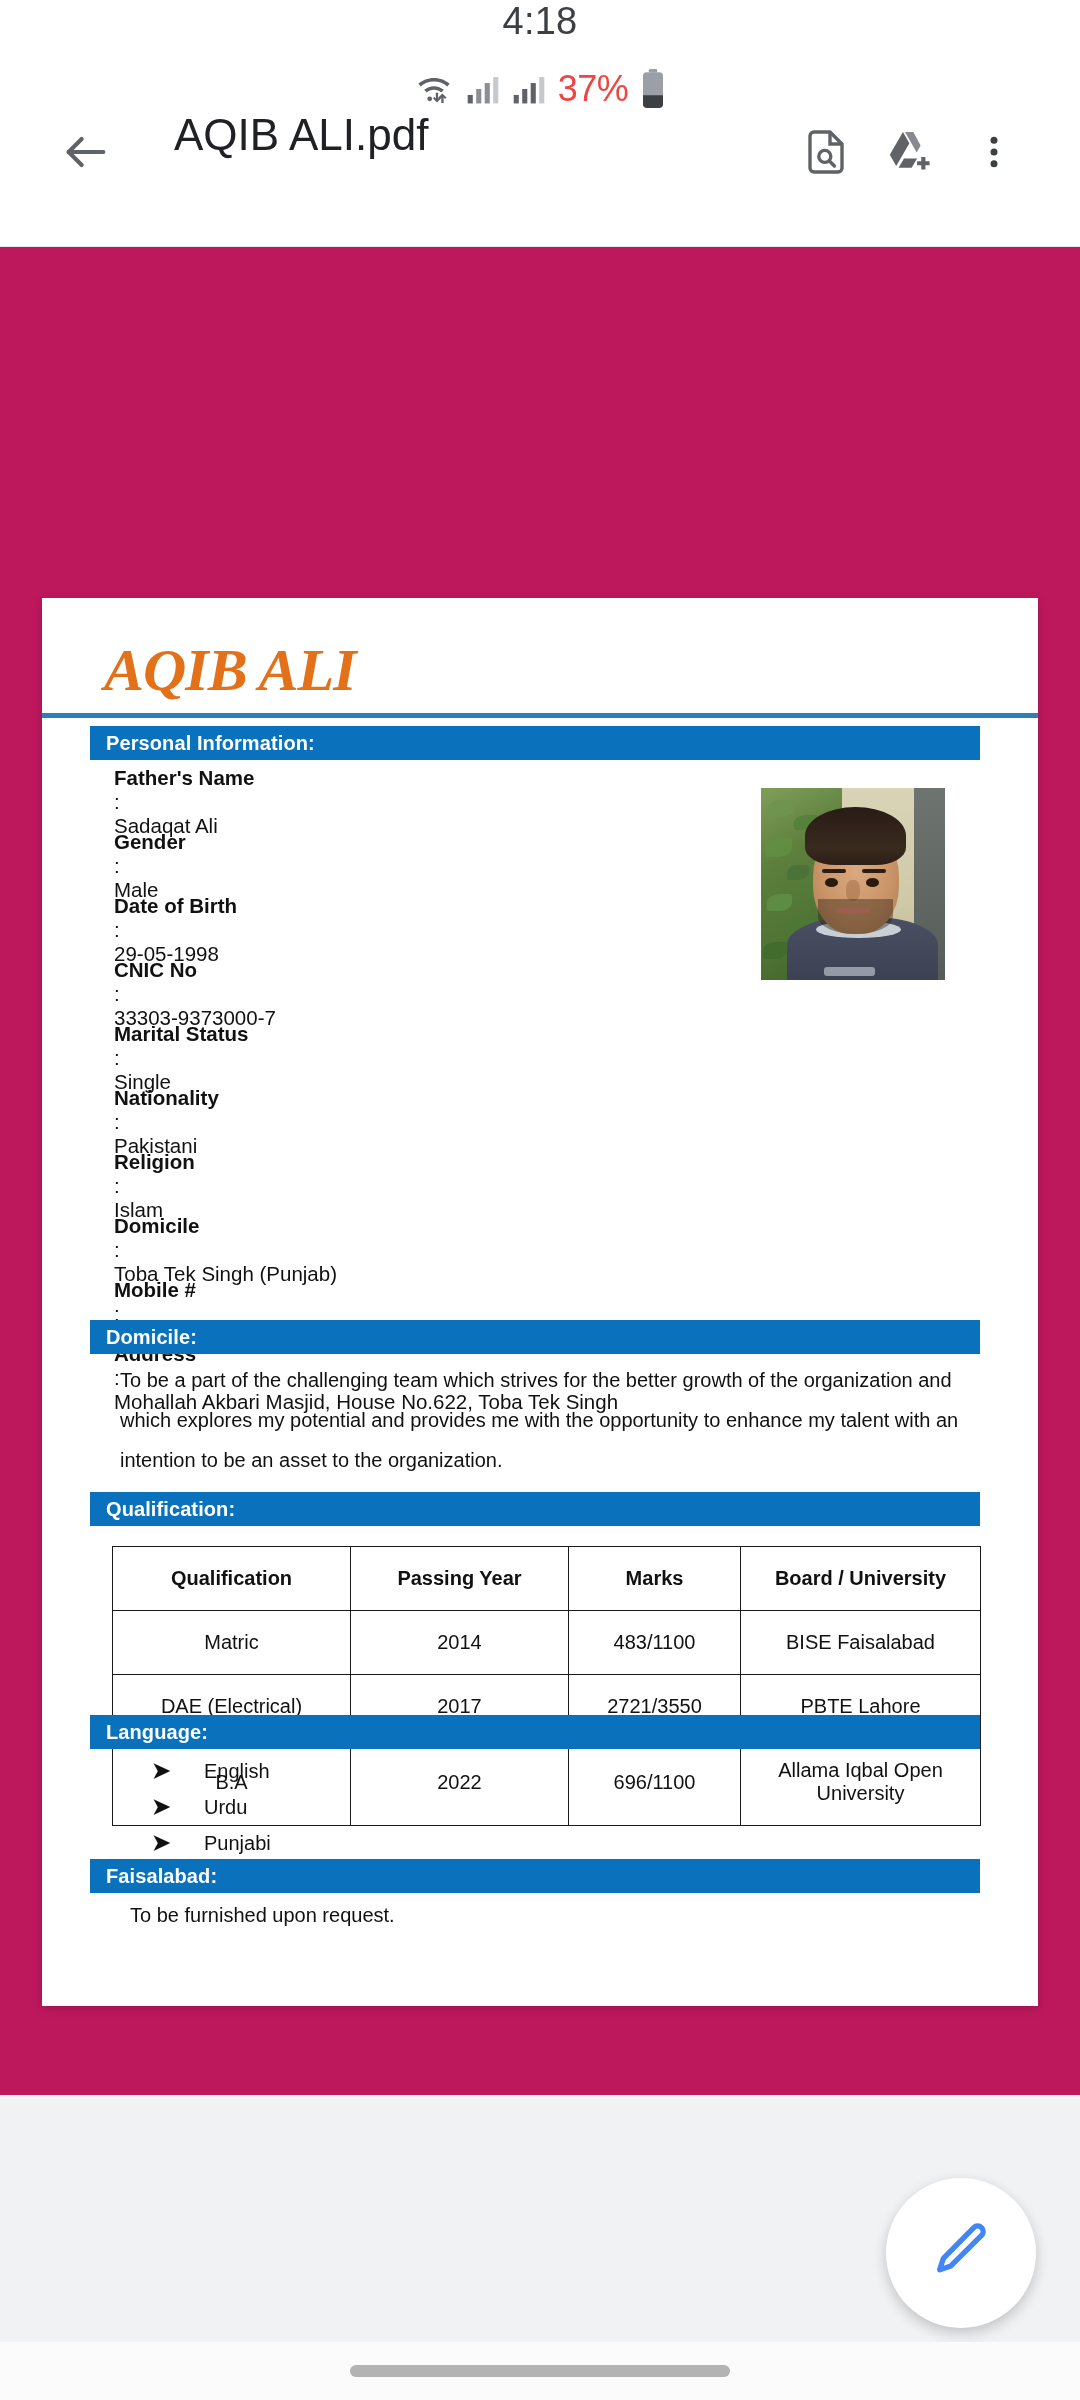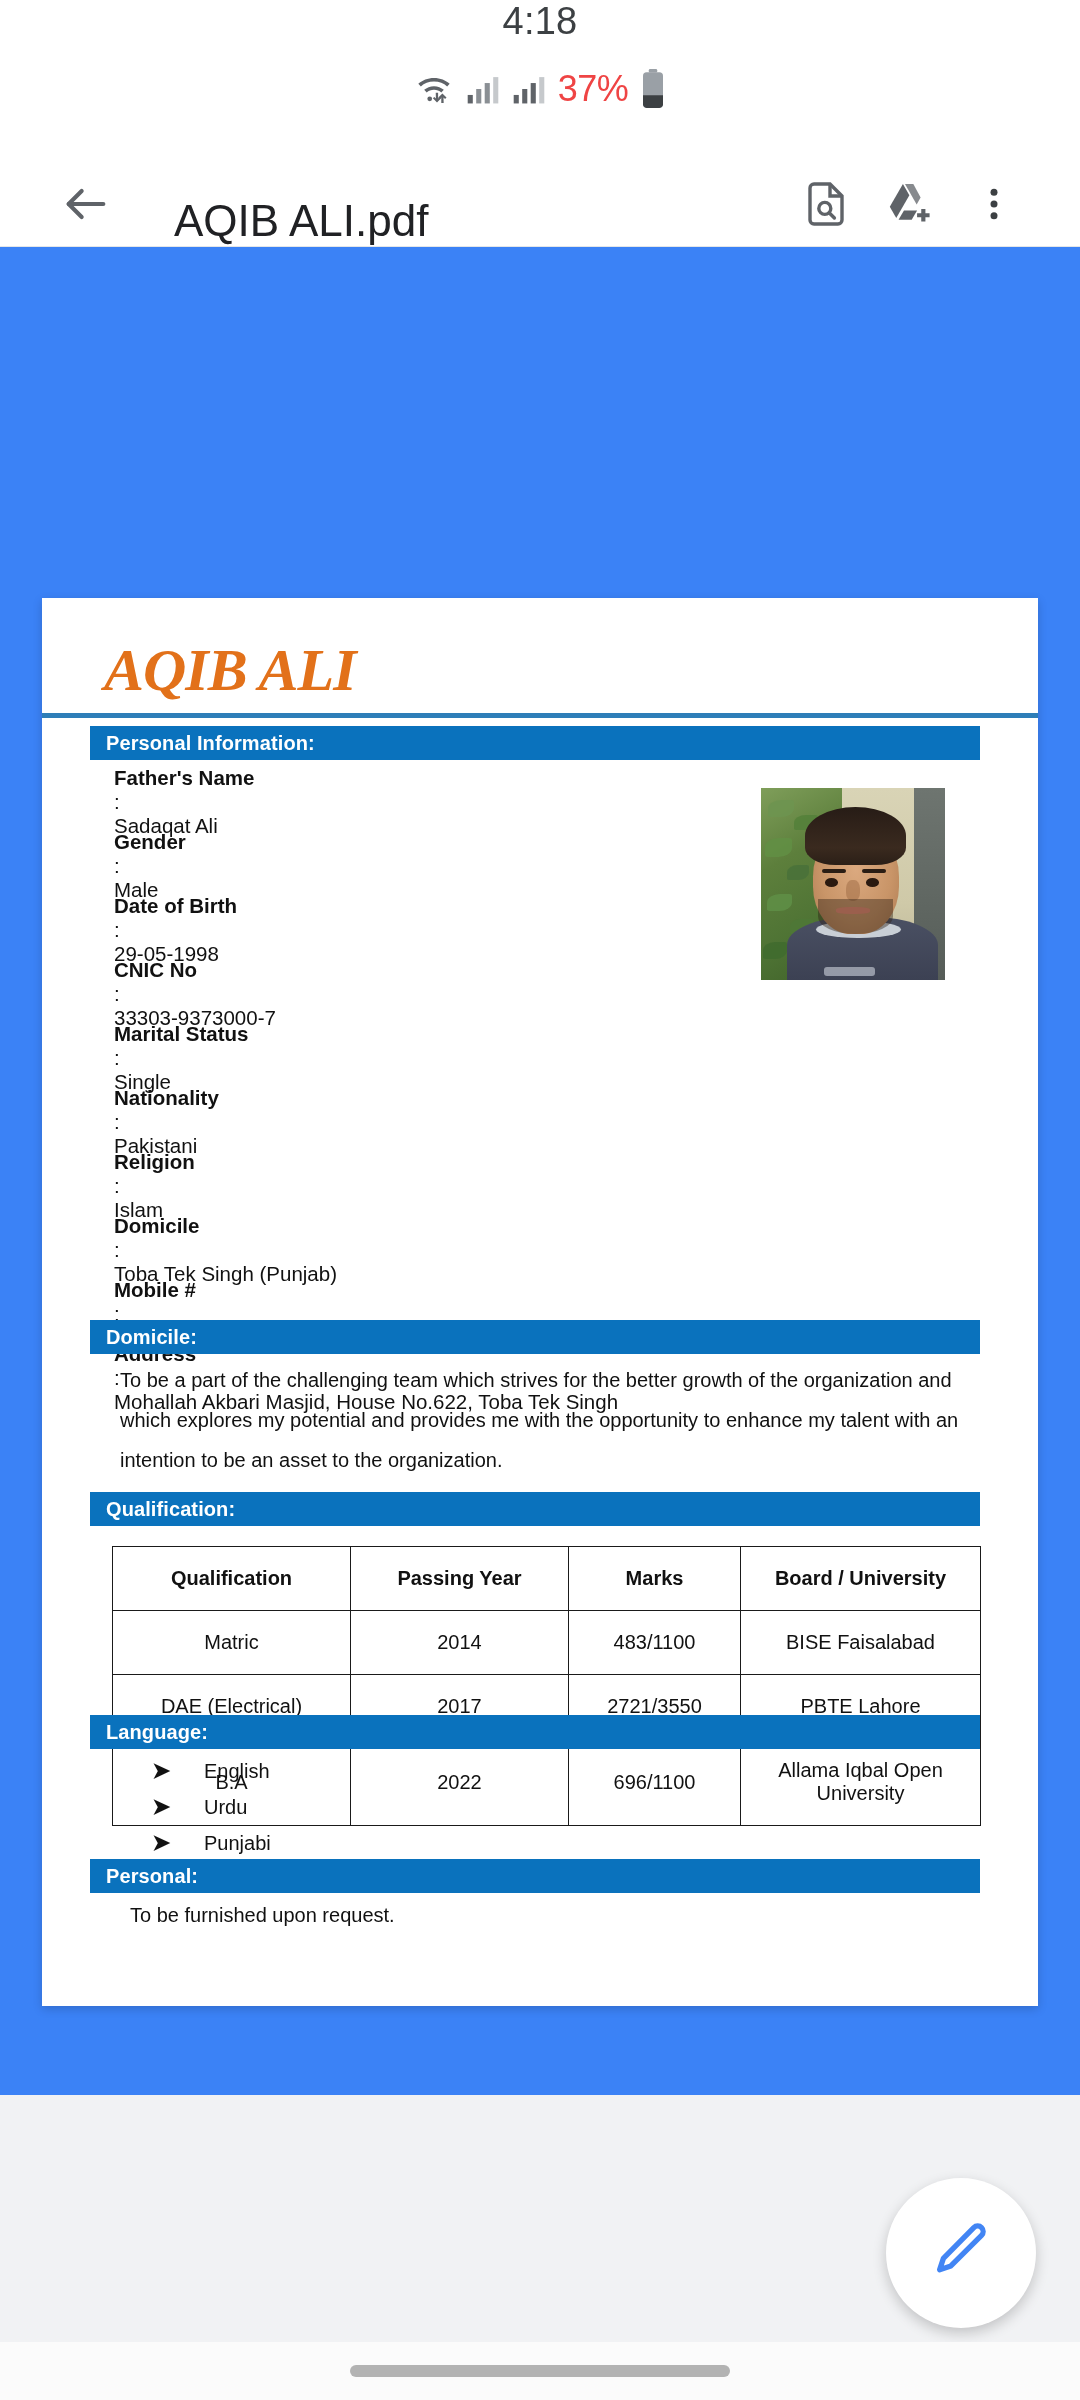--- a/index.html
+++ b/index.html
@@ -18,35 +18,35 @@
     justify-content: space-between; padding: 0 56px; flex-direction: column;
   }
   .status-clock { font-size: 38px; color: #3c4043; letter-spacing: .2px; }
   .status-right { display: flex; align-items: center; gap: 12px; }
   .status-right svg { display: block; }
   .batt-pct { font-size: 36px; color: #ef4444; letter-spacing: -.5px; }
 
   
   .appbar {
     position: absolute; top: 110px; left: 0; width: 1080px; height: 137px;
-    background: #ffffff; display: flex; align-items: flex-end; padding: 0 44px;
+    background: #ffffff; display: flex; align-items: flex-start; padding: 0 44px;
     border-bottom: 1px solid #e4e6e8;
   }
   .appbar-title {
     font-size: 44px; color: #202124; margin-left: 46px;
     white-space: nowrap; font-weight: 400;
   }
   .appbar-spacer { flex: 1; }
   .appbar-icon { width: 84px; height: 84px; display: flex; align-items: center; justify-content: center; }
   .icon-back svg, .appbar-icon svg { display: block; }
 
   
   .pdf-area {
     position: absolute; top: 247px; left: 0; width: 1080px; height: 1848px;
-    background: #3b82f6; overflow: hidden;
+    background: #be185d; overflow: hidden;
   }
 
   .page {
     position: absolute; left: 42px; top: 351px; width: 996px; height: 1408px;
     background: #ffffff; box-shadow: 0 3px 9px rgba(0,0,0,.17);
   }
 
   
   .res-name {
     position: absolute; left: 62px; top: 38px;
@@ -379,21 +379,21 @@
         <div class="lang-item">
           <span class="lang-arrow">➤</span>
           <span class="lang-label">Urdu</span>
         </div>
         <div class="lang-item">
           <span class="lang-arrow">➤</span>
           <span class="lang-label">Punjabi</span>
         </div>
       </div>
 
-      <div class="sec-bar indent" style="top:1261px">Personal:</div>
+      <div class="sec-bar indent" style="top:1261px">Faisalabad:</div>
       <div class="ref-text" style="top:1306px">To be furnished upon request.</div>
 
     </div>
   </div>
 
   <div class="fab">
     <span>
       <svg width="64" height="64" viewBox="0 0 24 24" fill="none" stroke="#4285F4" stroke-width="2" stroke-linecap="round" stroke-linejoin="round">
         <path d="M16.8 3.2a2 2 0 0 1 2.9 2.9L8.2 17.6 4 19l1.4-4.2z"></path>
       </svg>

